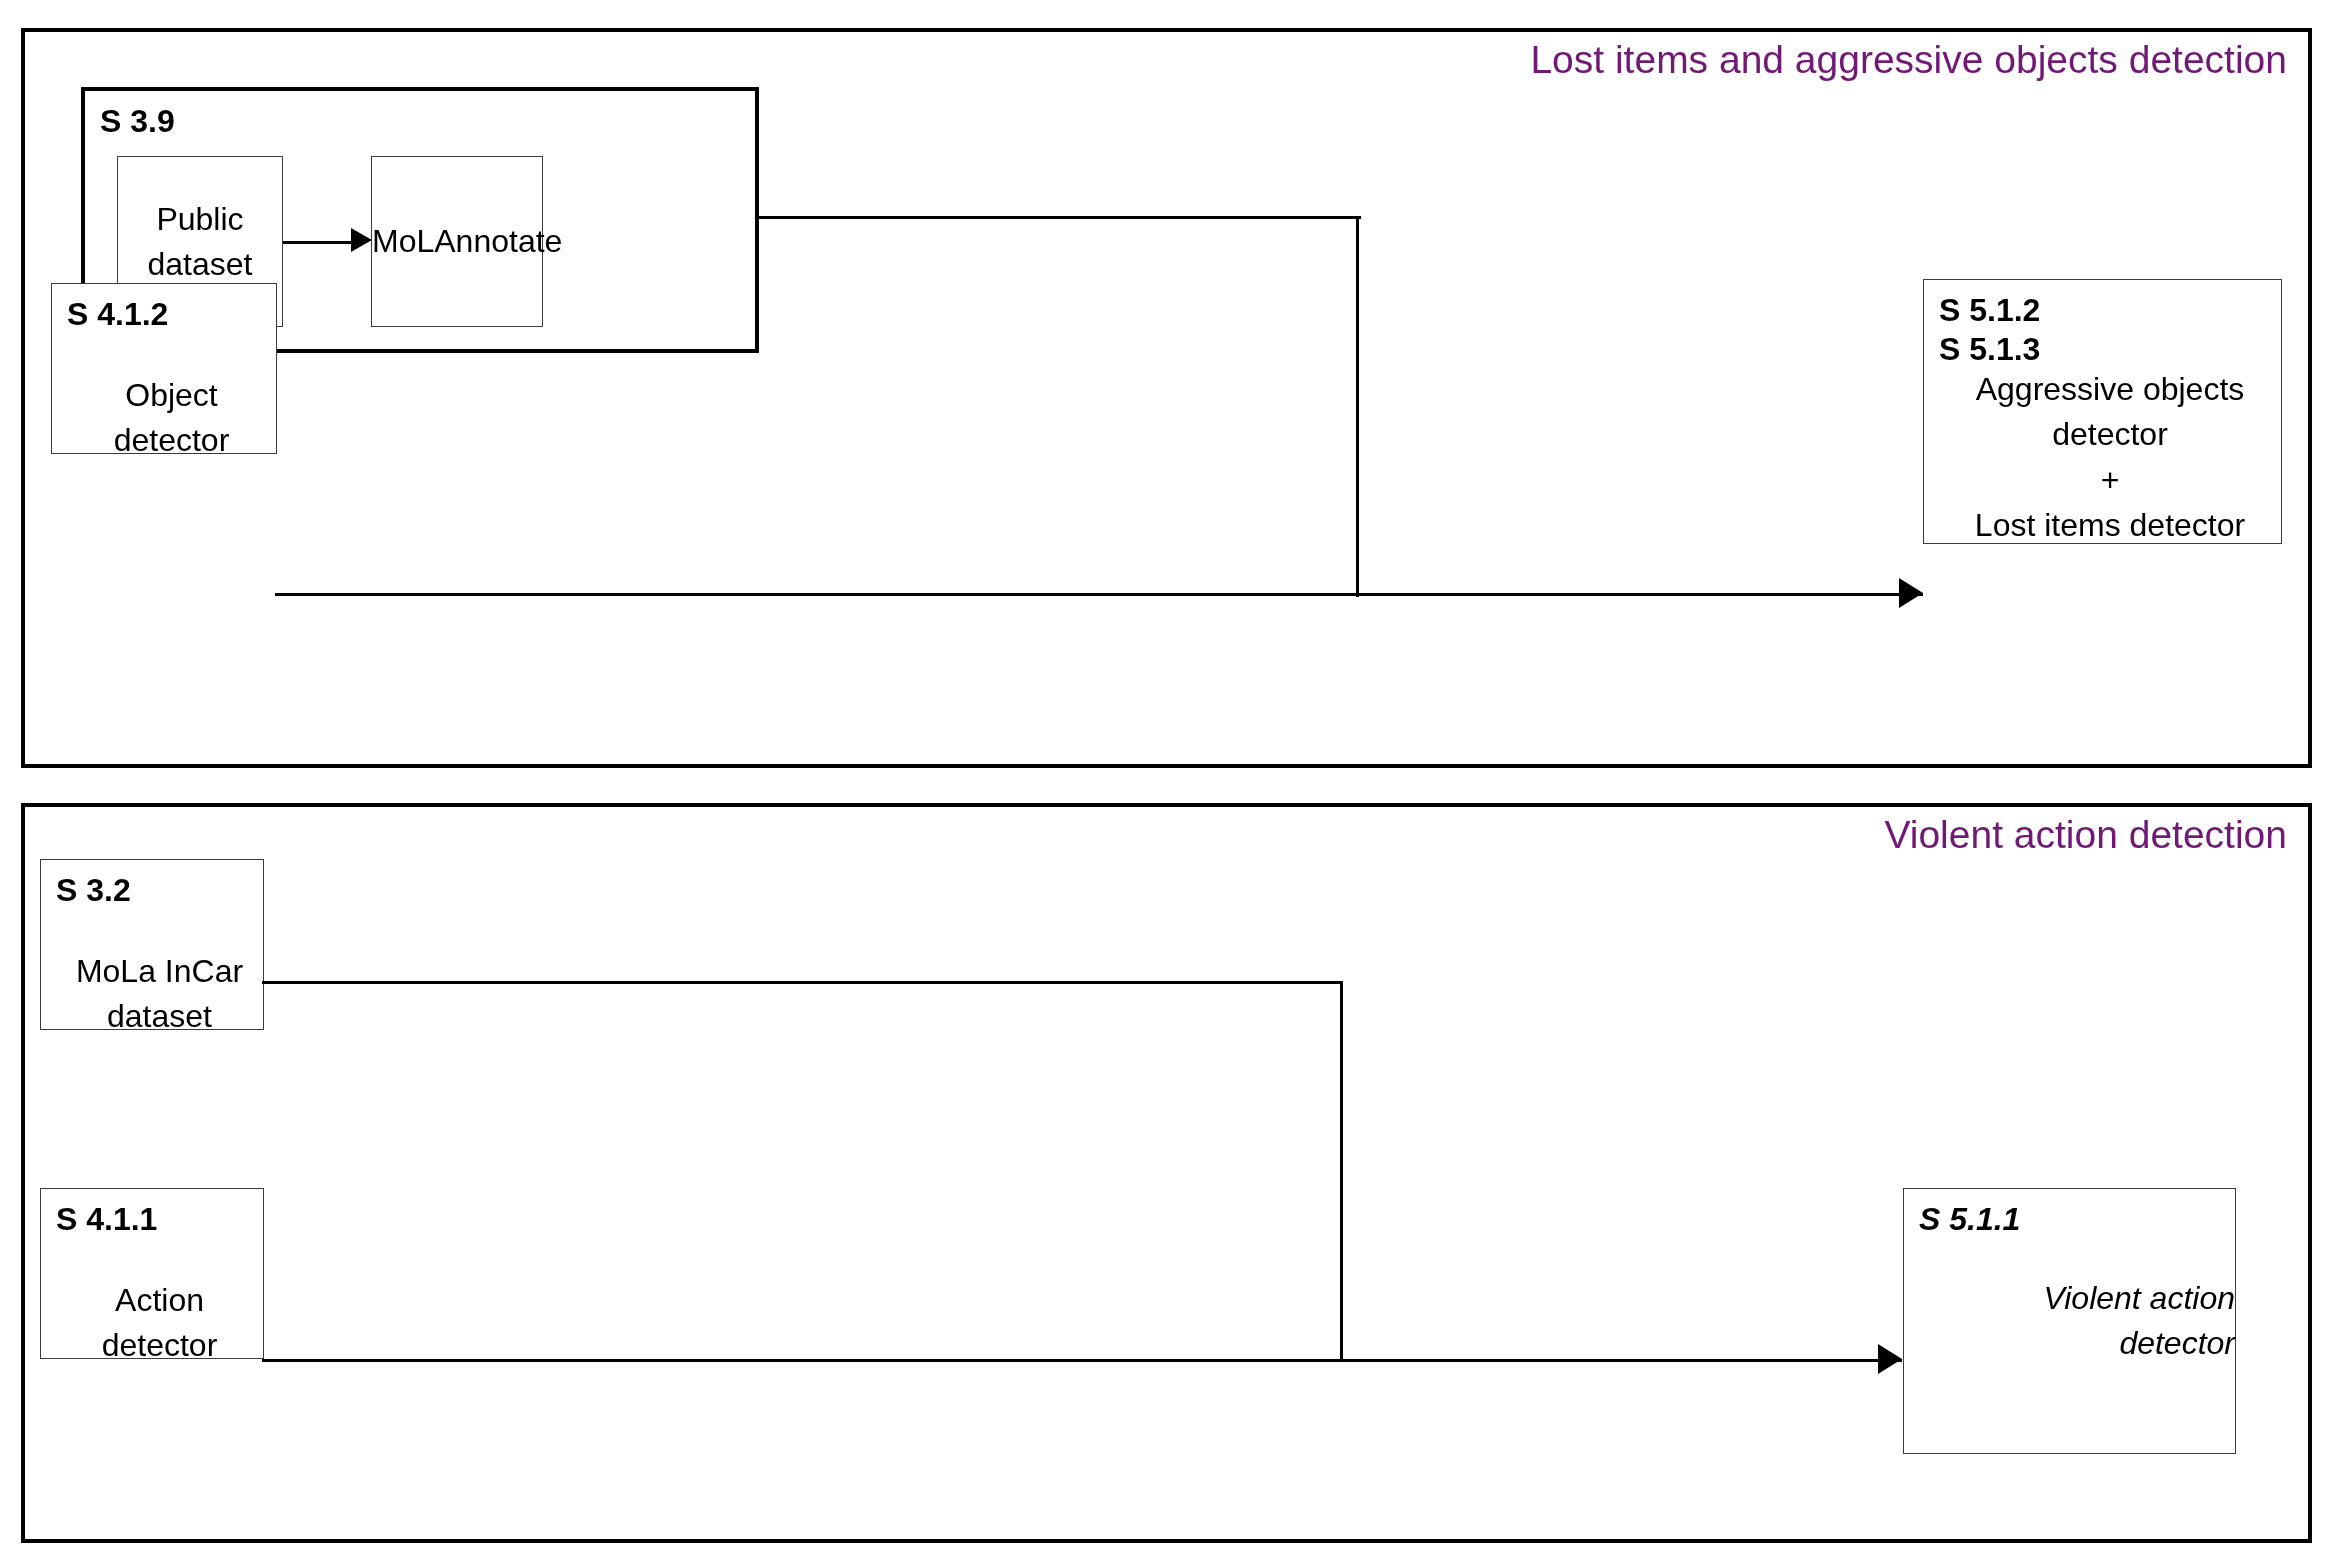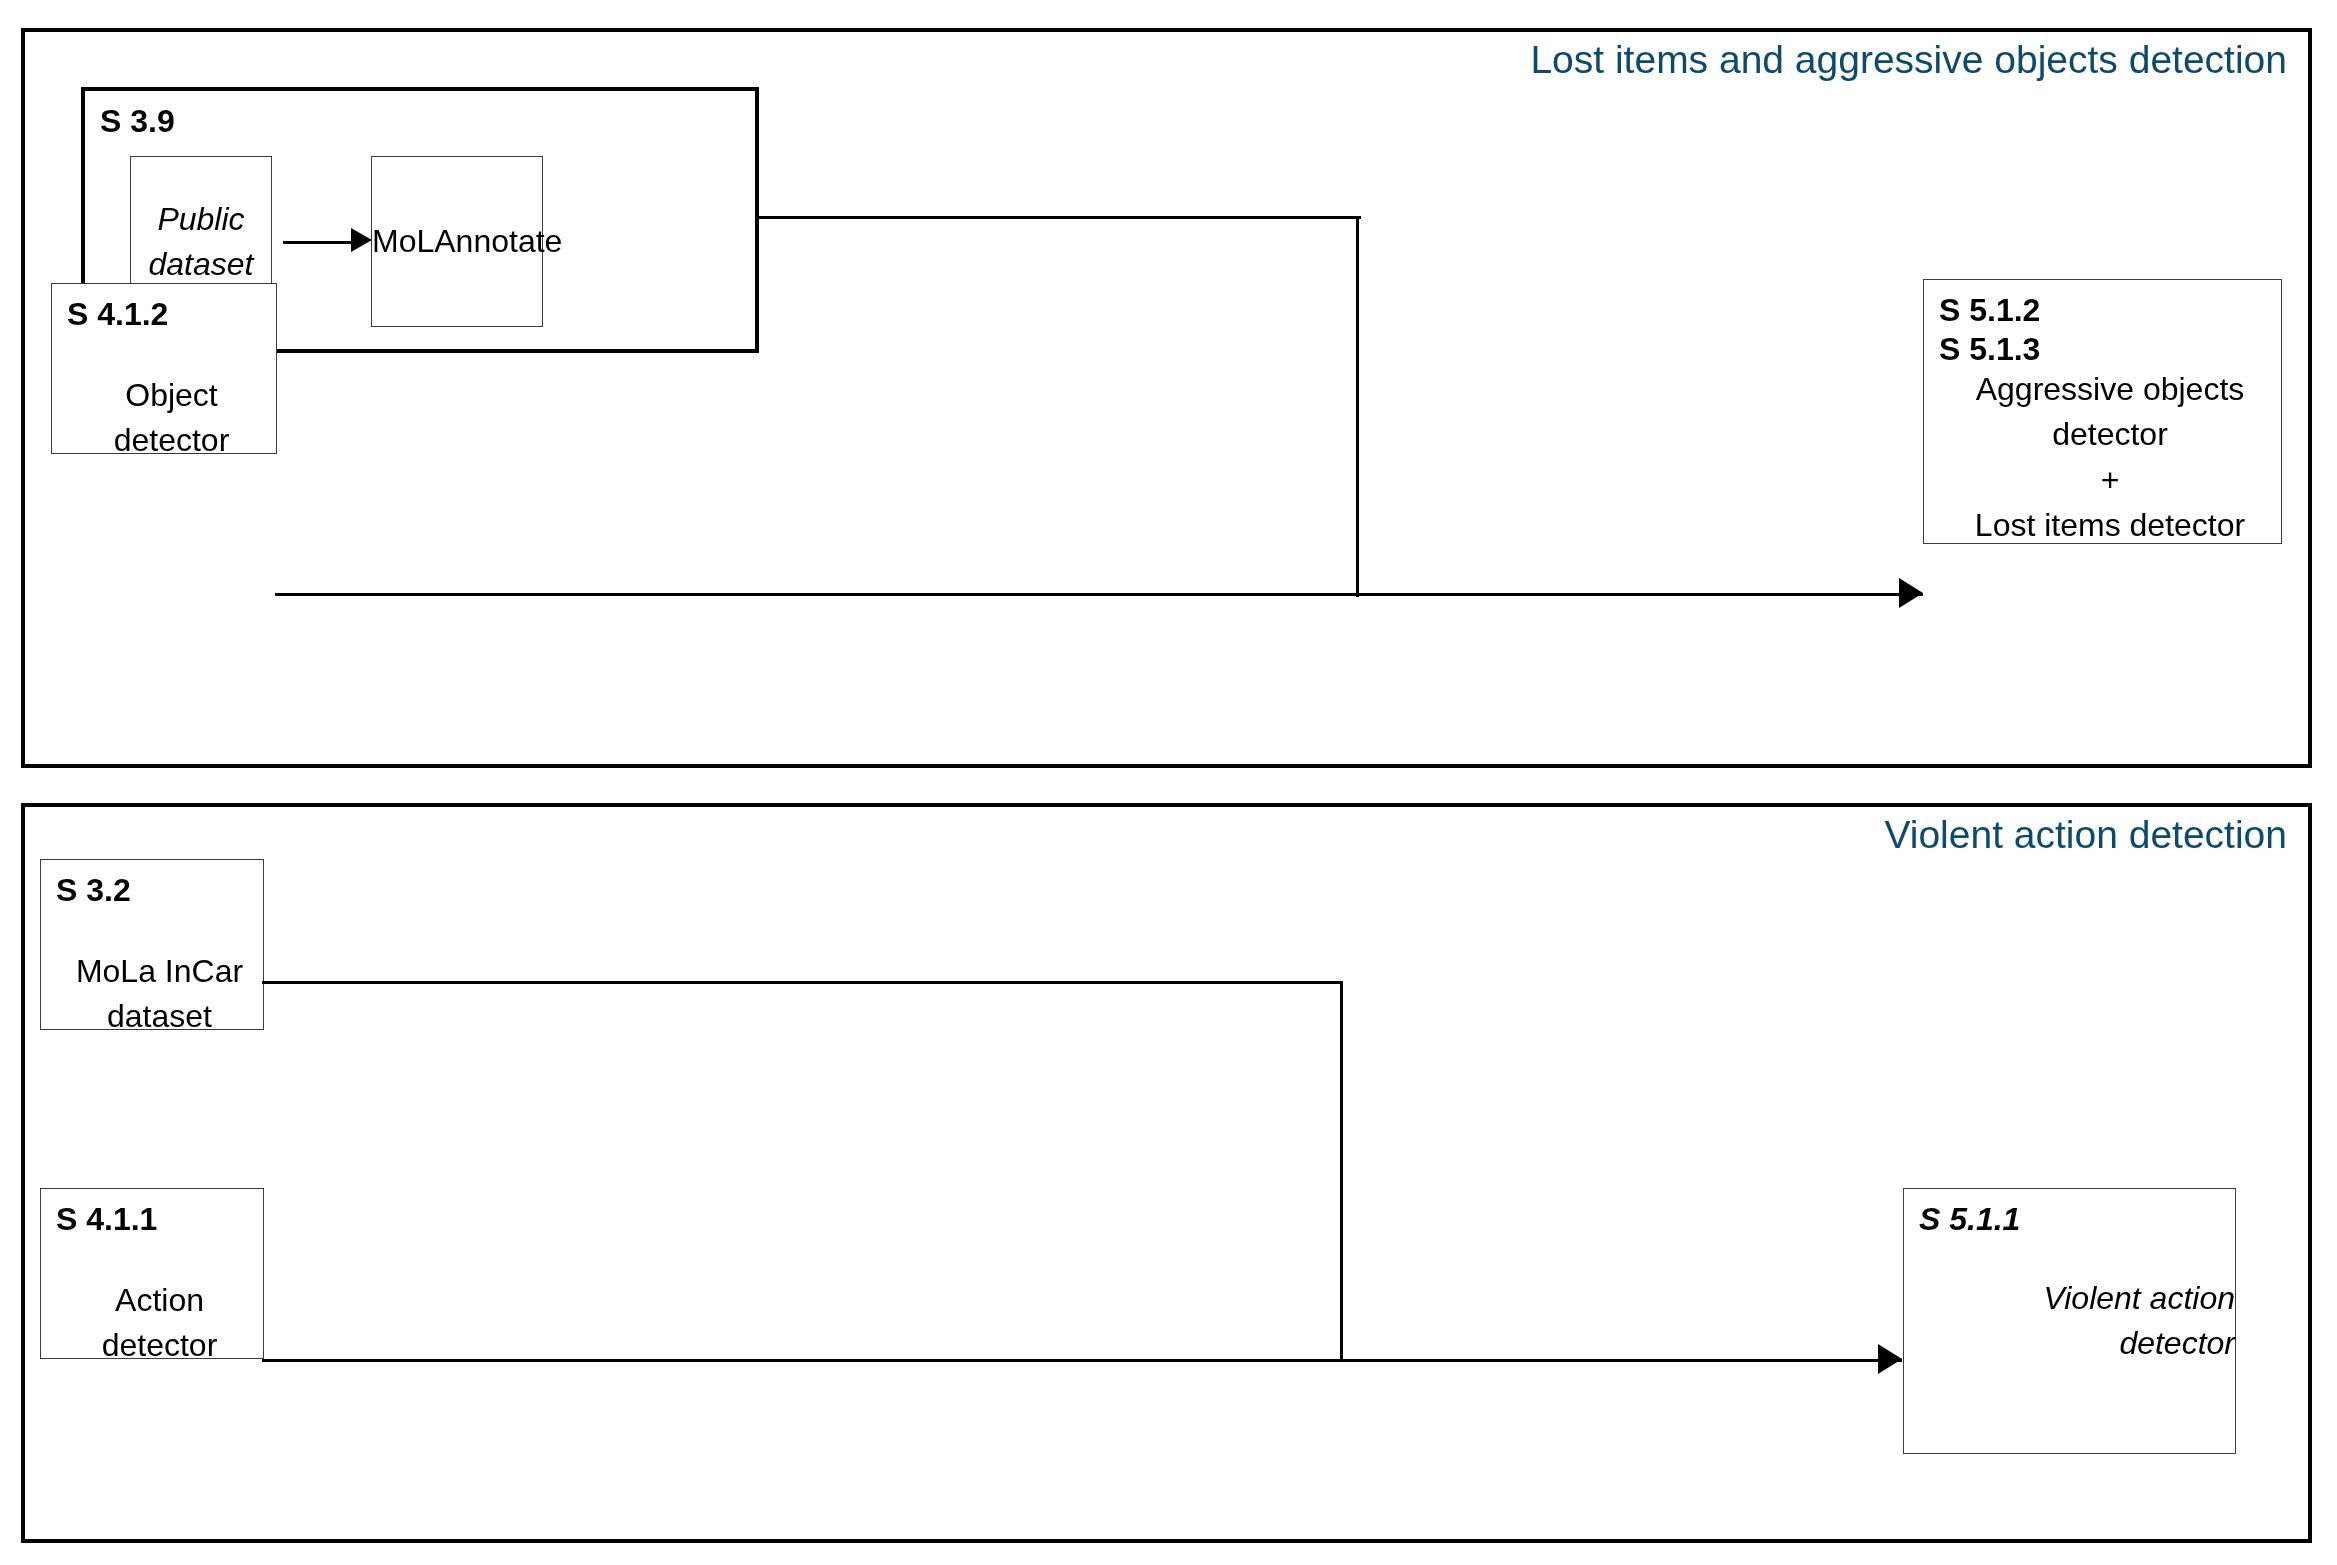--- a/index.html
+++ b/index.html
@@ -29,21 +29,21 @@
   #panel-lost  { left: 21px; top: 28px;  width: 2291px; height: 740px; }
   #panel-violent { left: 21px; top: 803px; width: 2291px; height: 740px; }
 
   .panel-title {
     position: absolute;
     right: 21px;
     top: 7.5px;
     font-size: 39px;
     line-height: 1.05;
     white-space: nowrap;
-    color: #0c4a6e;
+    color: #701a75;
   }
 
   
   .box {
     position: absolute;
     background: #ffffff;
     border: 1.9px solid #3b3b3b;
     box-sizing: border-box;
   }
   .group-box {
@@ -119,21 +119,21 @@
 <div id="stage">
 
   <div class="panel" id="panel-lost">
 
     <div class="panel-title">Lost items and aggressive objects detection</div>
 
     <div class="group-box" style="left:56px; top:55px; width:678px; height:266px;">
 
       <div class="tag">S 3.9</div>
 
-      <div class="box" style="left:45px; top:65px; width:142px; height:171px;font-style:italic;">
+      <div class="box" style="left:32px; top:65px; width:166px; height:171px;">
         <div class="inner-box-text">
           <div>Public</div>
           <div>dataset</div>
         </div>
       </div>
 
       <div class="hline" style="left:198px; top:150px; width:75px;"></div>
       <div class="arrowhead-small" style="left:266px; top:137px;"></div>
 
       <div class="box" style="left:286px; top:65px; width:172px; height:171px;">

